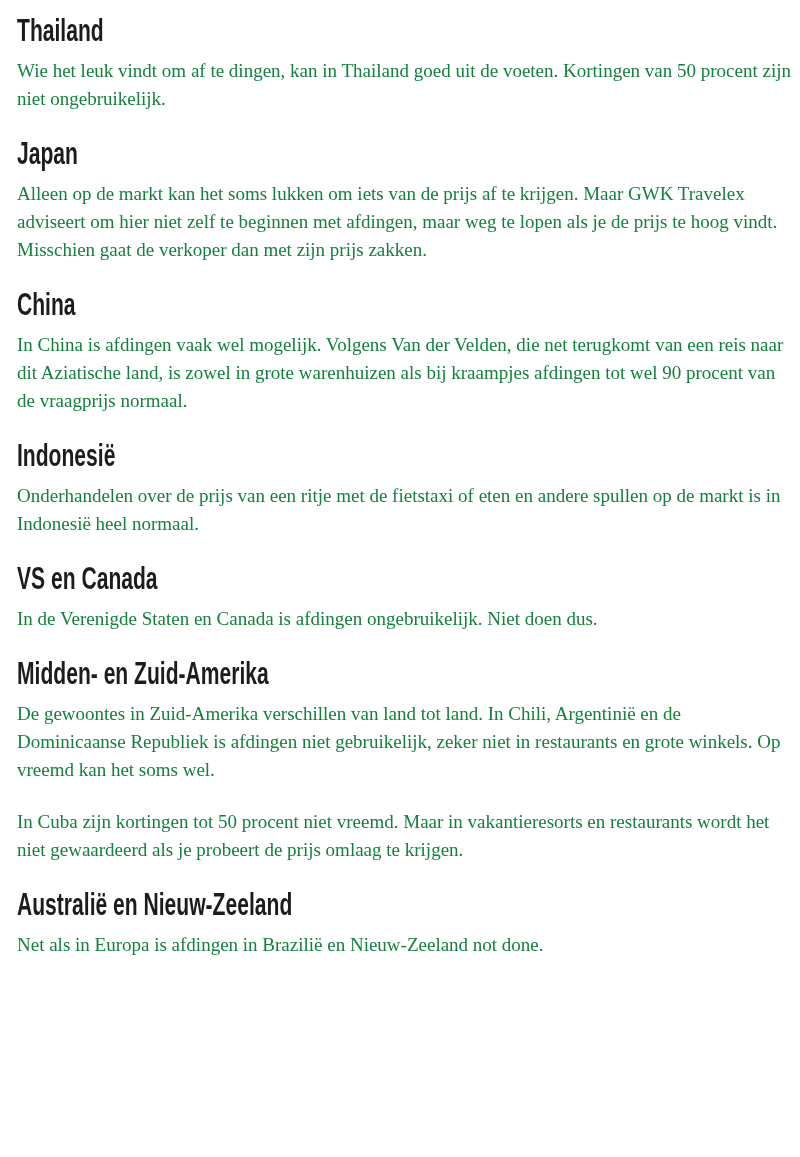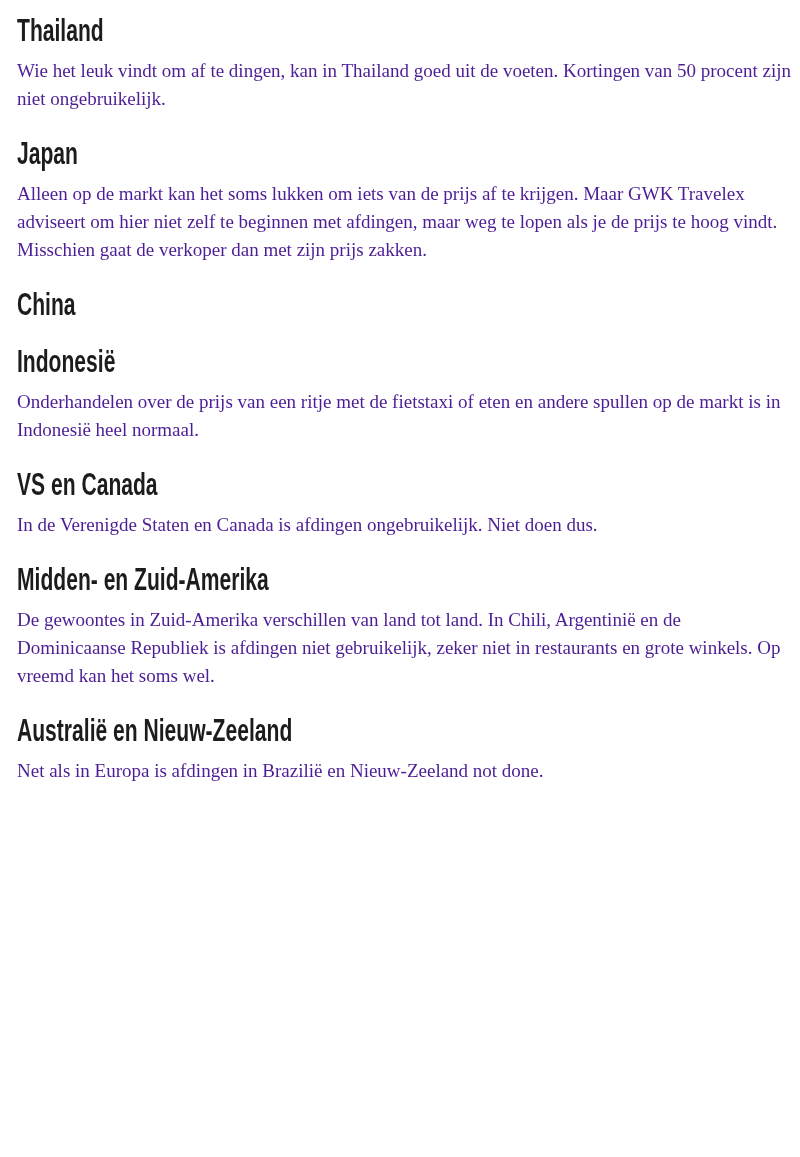--- a/index.html
+++ b/index.html
@@ -30,56 +30,58 @@
     transform-origin: 0 50%;
     white-space: nowrap;
   }
   .section:first-child .section-heading {
     margin-top: 0;
   }
   .paragraph {
     font-family: "Liberation Serif", "DejaVu Serif", serif;
     font-size: 19px;
     line-height: 28px;
-    color: #4c1d95;
+    color: #15803d;
     margin: 0 0 24px 0;
   }
 </style>
 </head>
 <body>
 
 <div class="article">
 
   <section class="section">
     <h2 class="section-heading">Thailand</h2>
     <p class="paragraph">Wie het leuk vindt om af te dingen, kan in Thailand goed uit de voeten. Kortingen van 50 procent zijn niet ongebruikelijk.</p>
   </section>
 
   <section class="section">
     <h2 class="section-heading">Japan</h2>
     <p class="paragraph">Alleen op de markt kan het soms lukken om iets van de prijs af te krijgen. Maar GWK Travelex adviseert om hier niet zelf te beginnen met afdingen, maar weg te lopen als je de prijs te hoog vindt. Misschien gaat de verkoper dan met zijn prijs zakken.</p>
   </section>
 
   <section class="section">
     <h2 class="section-heading">China</h2>
+    <p class="paragraph">In China is afdingen vaak wel mogelijk. Volgens Van der Velden, die net terugkomt van een reis naar dit Aziatische land, is zowel in grote warenhuizen als bij kraampjes afdingen tot wel 90 procent van de vraagprijs normaal.</p>
   </section>
 
   <section class="section">
     <h2 class="section-heading">Indonesië</h2>
     <p class="paragraph">Onderhandelen over de prijs van een ritje met de fietstaxi of eten en andere spullen op de markt is in Indonesië heel normaal.</p>
   </section>
 
   <section class="section">
     <h2 class="section-heading">VS en Canada</h2>
     <p class="paragraph">In de Verenigde Staten en Canada is afdingen ongebruikelijk. Niet doen dus.</p>
   </section>
 
   <section class="section">
     <h2 class="section-heading">Midden- en Zuid-Amerika</h2>
     <p class="paragraph">De gewoontes in Zuid-Amerika verschillen van land tot land. In Chili, Argentinië en de Dominicaanse Republiek is afdingen niet gebruikelijk, zeker niet in restaurants en grote winkels. Op vreemd kan het soms wel.</p>
+    <p class="paragraph">In Cuba zijn kortingen tot 50 procent niet vreemd. Maar in vakantieresorts en restaurants wordt het niet gewaardeerd als je probeert de prijs omlaag te krijgen.</p>
   </section>
 
   <section class="section">
     <h2 class="section-heading">Australië en Nieuw-Zeeland</h2>
     <p class="paragraph">Net als in Europa is afdingen in Brazilië en Nieuw-Zeeland not done.</p>
   </section>
 
 </div>
 
 </body></html>

